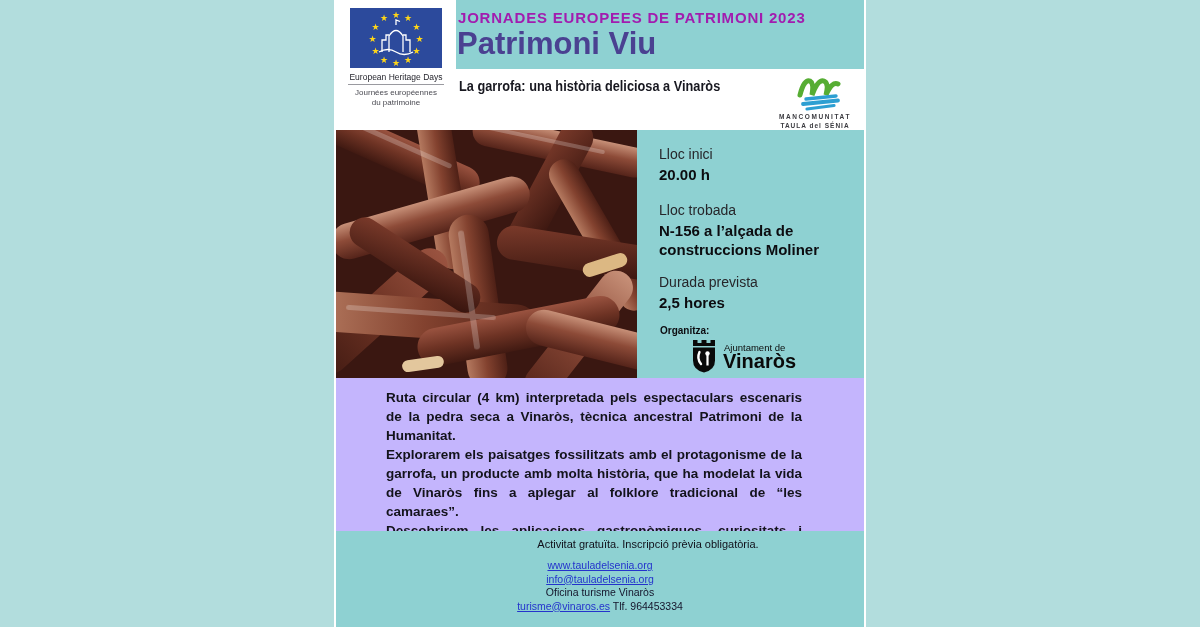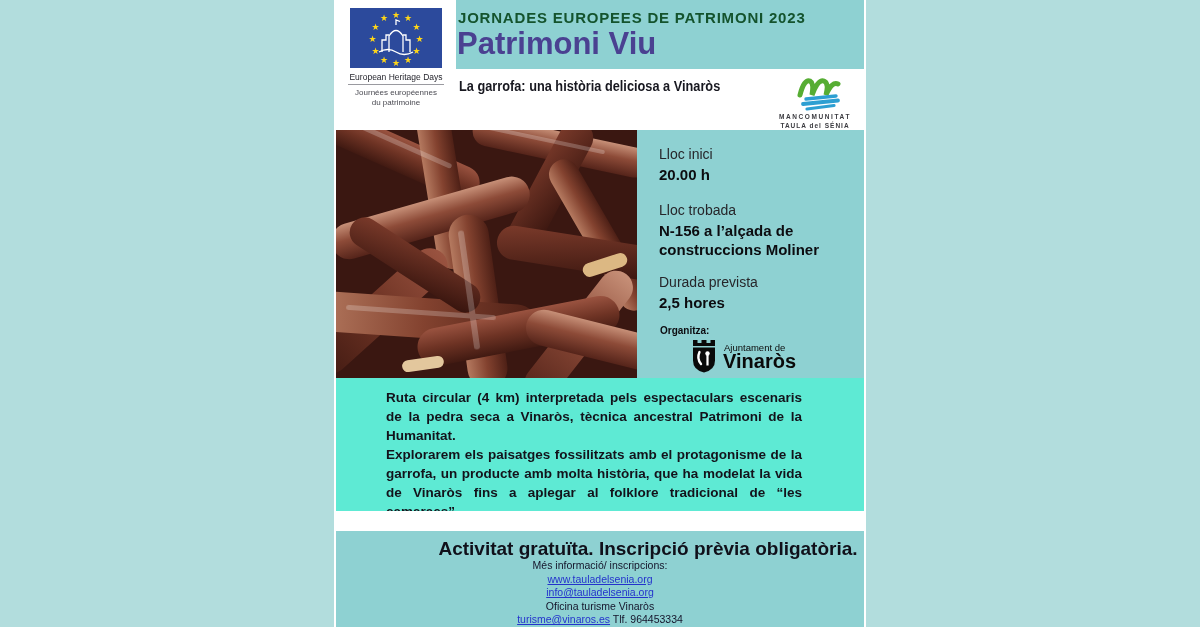--- a/index.html
+++ b/index.html
@@ -15,21 +15,21 @@
   
   .eu-panel{left:2px;top:0;width:120px;height:130px;background:#fff;text-align:center;}
   .eu-flag{position:absolute;left:14px;top:8px;width:92px;height:60px;}
   .eu-line1{position:absolute;left:0;top:72px;width:120px;font-size:8.5px;color:#26262e;}
   .eu-divider{position:absolute;left:12px;top:84px;width:96px;height:1px;background:#9a9aa0;}
   .eu-line2{position:absolute;left:0;top:88px;width:120px;font-size:8px;color:#4a4a52;}
   .eu-line3{position:absolute;left:0;top:98px;width:120px;font-size:8px;color:#4a4a52;}
 
   
   .head-band{left:122px;top:0;width:408px;height:69px;}
-  .kicker{position:absolute;left:2px;top:9px;font-size:15px;font-weight:bold;letter-spacing:.8px;color:#14532d;white-space:nowrap;}
+  .kicker{position:absolute;left:2px;top:9px;font-size:15px;font-weight:bold;letter-spacing:.8px;color:#a21caf;white-space:nowrap;}
   .title{position:absolute;left:1px;top:26px;font-size:31px;font-weight:bold;color:#4a4191;white-space:nowrap;}
 
   
   .sub-band{left:122px;top:69px;width:408px;height:61px;background:#fff;}
   .subtitle{position:absolute;left:3px;top:8px;font-size:15px;font-weight:bold;color:#181820;white-space:nowrap;display:inline-block;transform:scaleX(.85);transform-origin:left center;}
   .dateline{position:absolute;left:3px;top:31px;font-size:19px;font-weight:bold;color:#4a4191;white-space:nowrap;}
 
   .manc-logo{position:absolute;left:316px;top:2px;width:86px;height:58px;text-align:center;}
   .manc-line1{position:absolute;left:-8px;top:42px;width:102px;font-size:6.5px;font-weight:bold;letter-spacing:1.6px;color:#3b3b40;white-space:nowrap;}
   .manc-line2{position:absolute;left:-8px;top:51px;width:102px;font-size:6.5px;font-weight:bold;letter-spacing:1px;color:#3b3b40;white-space:nowrap;}
@@ -45,27 +45,27 @@
   .lab1{top:16px;} .val1{top:35px;}
   .lab2{top:72px;} .val2{top:91px;}
   .lab3{top:144px;} .val3{top:163px;}
   .org-label{position:absolute;left:23px;top:195px;font-size:10px;font-weight:bold;color:#0c0c10;}
   .org-logo{position:absolute;left:53px;top:209px;width:160px;height:36px;}
   .crest{position:absolute;left:0;top:1px;width:28px;height:34px;}
   .org-small{position:absolute;left:34px;top:3px;font-size:9.5px;font-weight:normal;color:#0a0a0a;white-space:nowrap;}
   .org-big{position:absolute;left:33px;top:11px;font-size:20px;font-weight:bold;color:#0a0a0a;white-space:nowrap;}
 
   
-  .desc{left:2px;top:378px;width:528px;height:133px;background:#5eead4;}
+  .desc{left:2px;top:378px;width:528px;height:153px;background:#c4b5fd;}
   .desc-inner{position:absolute;left:50px;top:10px;width:416px;}
   .desc-inner p{margin:0;font-size:13.5px;font-weight:bold;color:#13131b;line-height:19px;text-align:justify;}
 
   
   .foot-band{left:2px;top:531px;width:528px;height:96px;text-align:center;}
-  .notice{position:absolute;left:0;top:7px;width:624px;font-size:19px;font-weight:bold;color:#10101a;}
+  .notice{position:absolute;left:0;top:7px;width:624px;font-size:11px;font-weight:normal;color:#10101a;}
   .contact{position:absolute;left:0;top:28px;width:528px;font-size:10.5px;color:#14142a;line-height:13.5px;}
   .contact .lnk{color:#2433cc;text-decoration:underline;cursor:pointer;}
   .contact div{margin:0;}
 </style>
 </head>
 <body>
 
 <div class="poster">
 
   <div class="sec eu-panel">
@@ -195,21 +195,20 @@
       <p>Ruta circular (4 km) interpretada pels espectaculars escenaris de la pedra seca a Vinaròs, tècnica ancestral Patrimoni de la Humanitat.</p>
       <p>Explorarem els paisatges fossilitzats amb el protagonisme de la garrofa, un producte amb molta història, que ha modelat la vida de Vinaròs fins a aplegar al folklore tradicional de “les camaraes”.</p>
       <p>Descobrirem les aplicacions gastronòmiques, curiositats i cultiu. Inclou degustació gastronòmica.</p>
 
     </div>
   </div>
 
   <div class="sec foot-band teal">
     <div class="notice">Activitat gratuïta. Inscripció prèvia obligatòria.</div>
     <div class="contact">
-      <div>Més informació/ inscripcions:</div>
       <div><a class="lnk">www.tauladelsenia.org</a></div>
       <div><a class="lnk">info@tauladelsenia.org</a></div>
       <div>Oficina turisme Vinaròs</div>
       <div>
         <a class="lnk">turisme@vinaros.es</a>
         <span>Tlf. 964453334</span>
       </div>
     </div>
   </div>
 

